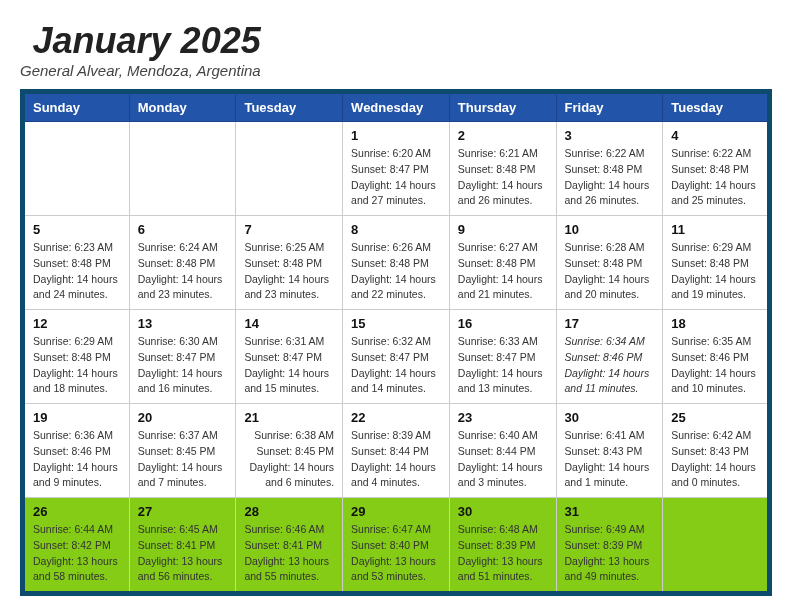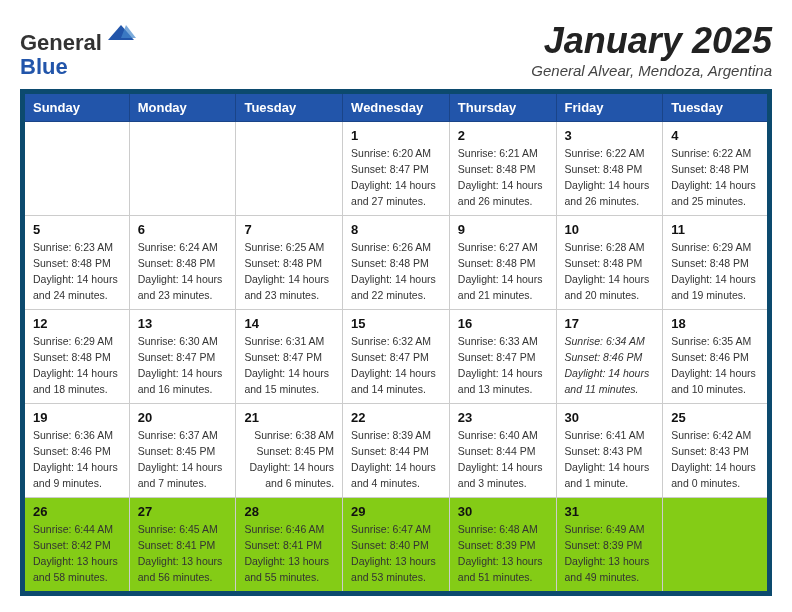--- a/index.html
+++ b/index.html
@@ -83,31 +83,20 @@
       line-height: 1.5;
     }
     .empty-cell {
       background: #f9f9f9;
     }
   </style>
 </head>
 <body>
 
 <div class="header">
-  <div class="logo">
-    <div>
-      <div class="logo-text">
-        <span class="logo-general">General</span><svg class="logo-icon" viewBox="0 0 30 30">
-          <polygon points="15,5 28,20 2,20" fill="#2255aa"></polygon>
-          <polygon points="20,5 30,18 15,18" fill="#4488cc" opacity="0.7"></polygon>
-        </svg><br>
-        <span class="logo-blue">Blue</span>
-      </div>
-    </div>
-  </div>
   <div class="title-section">
     <div class="month-title">January 2025</div>
     <div class="subtitle">General Alvear, Mendoza, Argentina</div>
   </div>
 </div>
 
 <table class="calendar">
   <thead>
     <tr>
     <th>Sunday</th>

